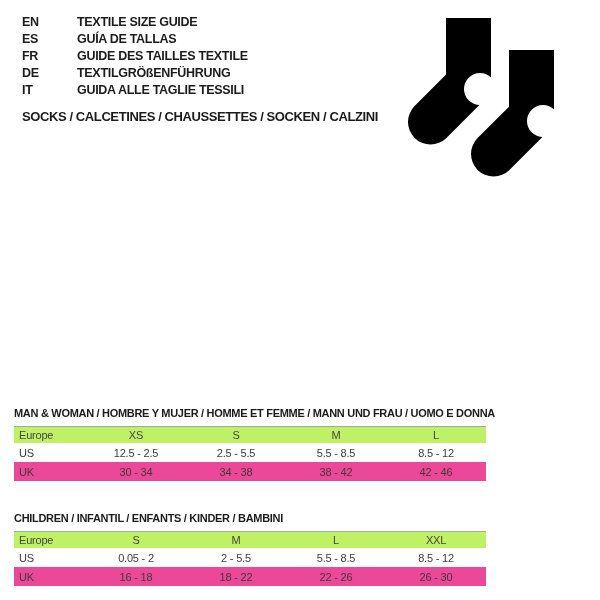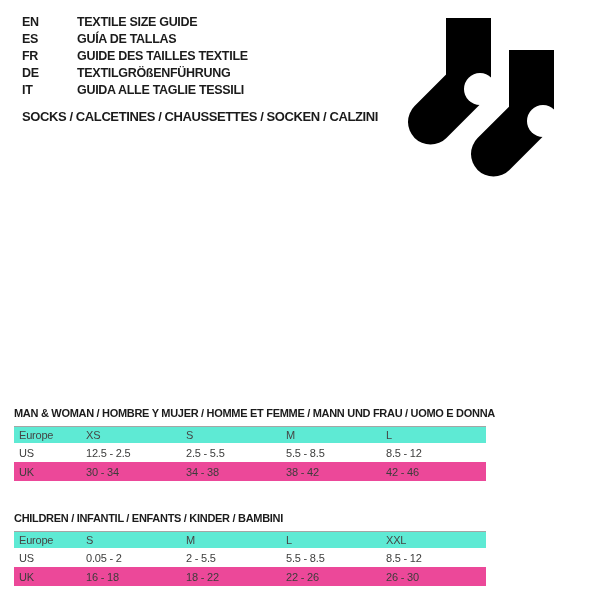--- a/index.html
+++ b/index.html
@@ -40,30 +40,30 @@
   .size-table {
     position: absolute; left: 14px; width: 472px;
     font-size: 11px; color: #3c3c3b; letter-spacing: -0.2px;
   }
   .size-table.t1 { top: 426px; }
   .size-table.t2 { top: 531px; }
 
   .thead {
     display: grid; grid-template-columns: 72px 1fr 1fr 1fr 1fr;
     height: 16px; align-items: center;
-    background: #5eead4; border-top: 1px solid #a5a5a5;
+    background: #bef264; border-top: 1px solid #a5a5a5;
     color: #454545;
   }
   .trow {
     display: grid; grid-template-columns: 72px 1fr 1fr 1fr 1fr;
     height: 19px; align-items: center;
   }
   .trow.alt { background: #ec4899; }
   .cell-label { padding-left: 5px; text-align: left; white-space: nowrap; }
-  .cell { white-space: nowrap; }
+  .cell { text-align: center; white-space: nowrap; }
 </style>
 </head>
 <body>
 
 <div class="page">
 
   <div class="lang-list">
     <div class="lang-row">
       <span class="lang-code">EN</span>
       <span class="lang-label">TEXTILE SIZE GUIDE</span>

